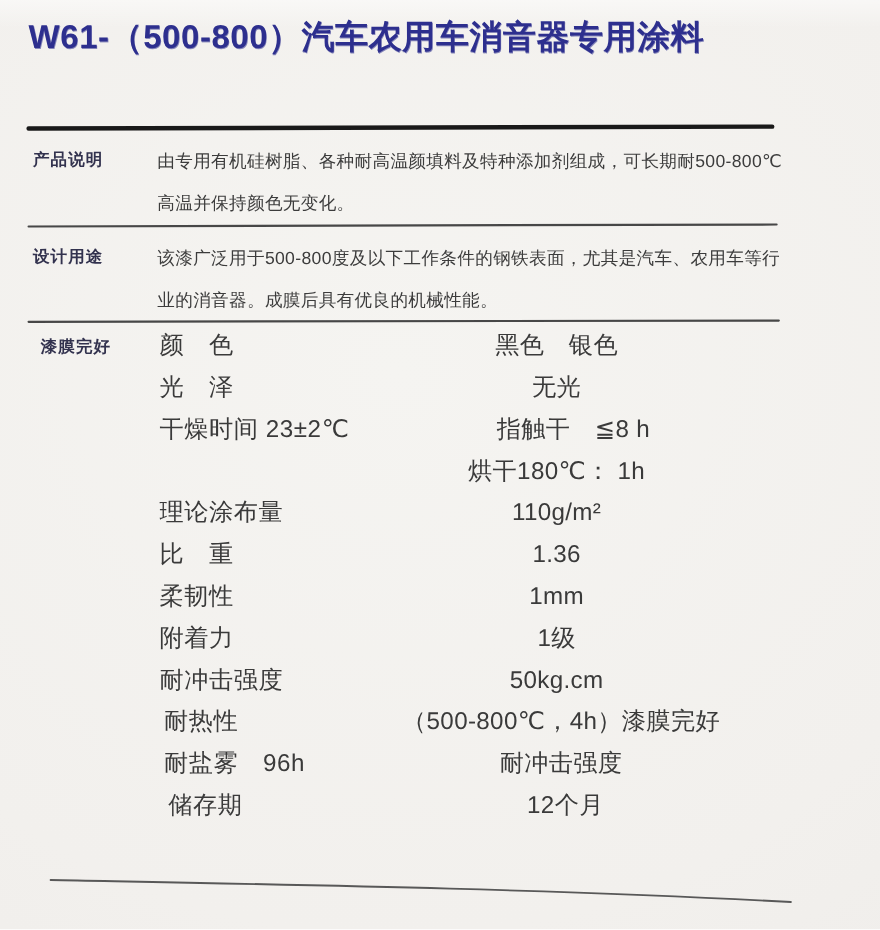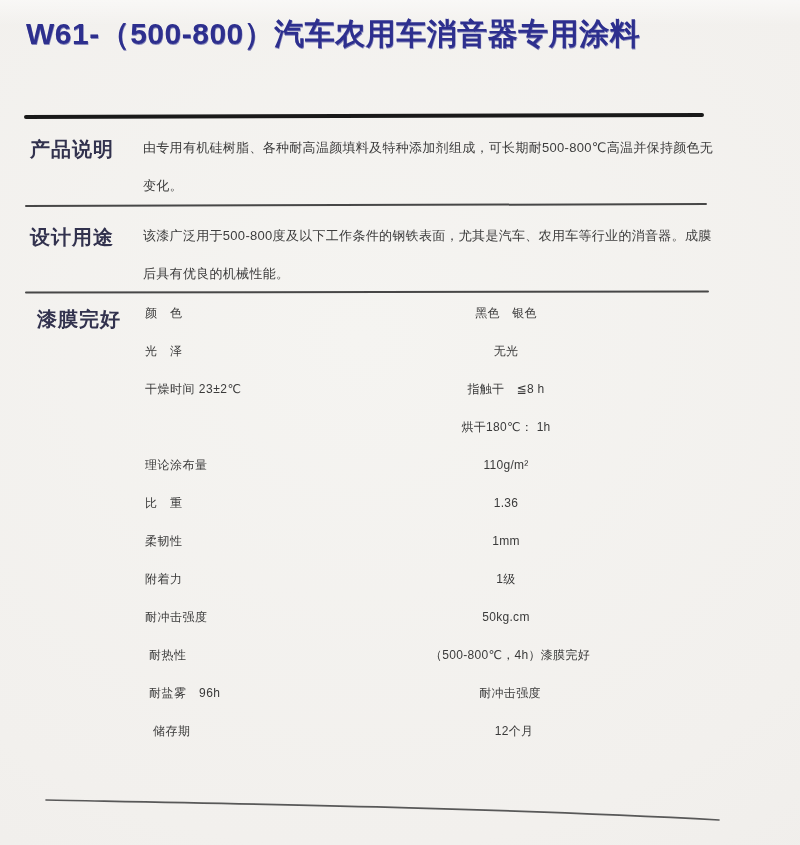--- a/index.html
+++ b/index.html
@@ -43,52 +43,52 @@
     transform: rotate(-0.15deg);
   }
   .rule-thin {
     height: 2px;
     background: #474747;
   }
   .rule-2 { left: 25px; top: 204px; width: 682px; transform: rotate(-0.15deg); }
   .rule-3 { left: 25px; top: 291px; width: 684px; transform: rotate(-0.1deg); }
   .sec-label {
     position: absolute;
-    font-size: 20px;
+    font-size: 15px;
     font-weight: 600;
     color: #32324e;
     letter-spacing: 1px;
     white-space: nowrap;
   }
   .sec-content {
     position: absolute;
     left: 143px;
     width: 580px;
-    font-size: 13px;
+    font-size: 16px;
     line-height: 38px;
     color: #3c3c3c;
     letter-spacing: 0.3px;
   }
   .lbl-1 { left: 30px; top: 136px; }
   .cnt-1 { top: 129px; }
   .lbl-2 { left: 30px; top: 224px; }
   .cnt-2 { top: 217px; }
   .lbl-specs { left: 37px; top: 306px; }
   .spec-table {
     position: absolute;
     left: 145px;
     top: 301px;
     width: 580px;
   }
   .spec-row {
     display: flex;
     align-items: baseline;
     line-height: 25px;
     margin-bottom: 13px;
-    font-size: 12px;
+    font-size: 22px;
     color: #3a3a3a;
   }
   .spec-name {
     flex: 0 0 142px;
     letter-spacing: 0.5px;
     white-space: nowrap;
   }
   .spec-value {
     flex: 1 1 auto;
     letter-spacing: 0.3px;

